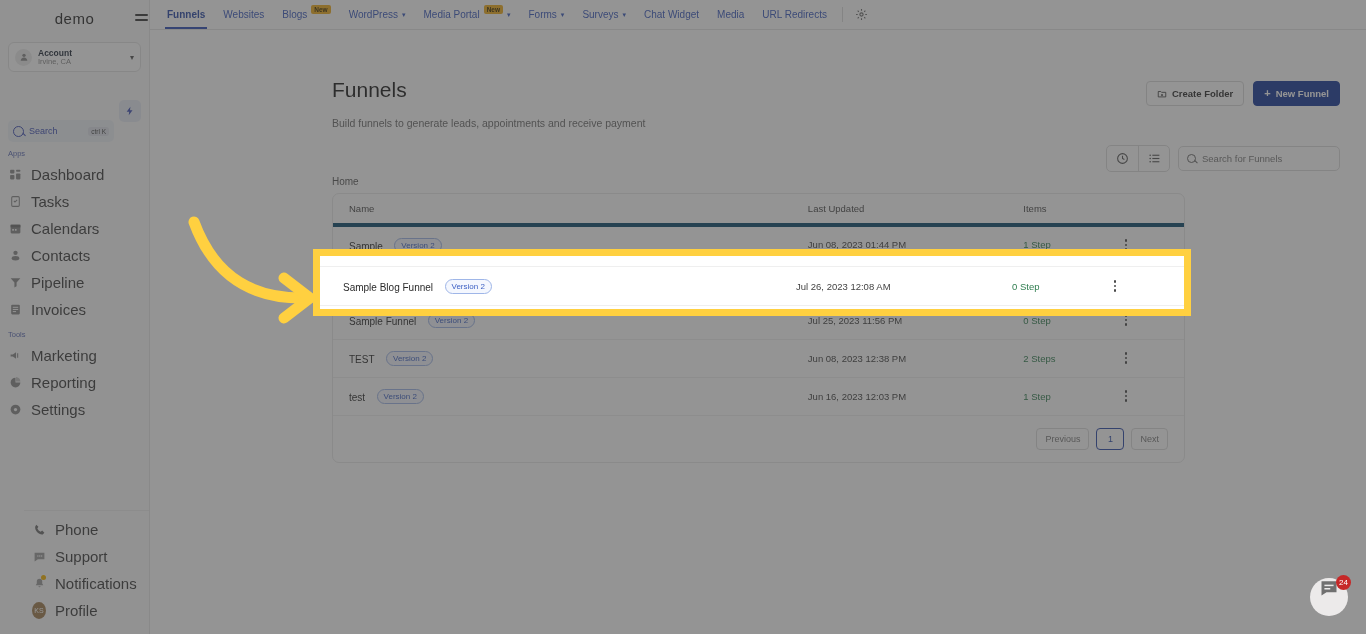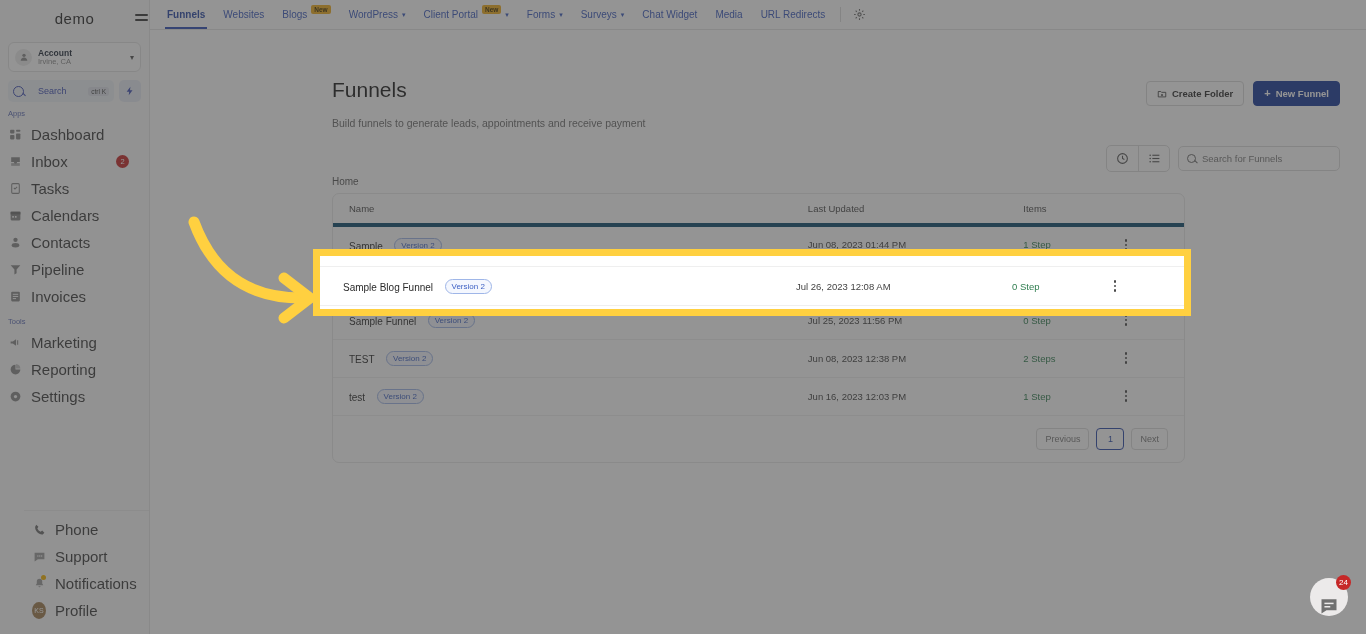--- a/index.html
+++ b/index.html
@@ -35,21 +35,21 @@
   .acct-avatar { width: 17px; height: 17px; border-radius: 50%; background: #ececec;
      display:flex; align-items:center; justify-content:center; flex: 0 0 auto; }
   .acct-avatar svg { width: 10px; height: 10px; }
   .acct-texts { flex: 1 1 auto; line-height: 1.05; overflow: hidden; }
   .acct-name { font-size: 8.5px; font-weight: bold; color: #1f2937; }
   .acct-loc { font-size: 7.5px; color: #8a8a8a; }
   .acct-chev { font-size: 8px; color: #555; }
 
   .search-row { margin: 8px 8px 0 8px; display: flex; gap: 5px; align-items: center; }
   .search-pill { flex: 1 1 auto; height: 22px; background: #eef1f7; border-radius: 5px;
-     display: flex; align-items: center; padding: 0 5px; gap: 14px; cursor: pointer; }
+     display: flex; align-items: center; padding: 0 5px; gap: 5px; cursor: pointer; margin-top: 40px; }
   .search-pill .mag { width: 11px; height: 11px; border: 1.4px solid #3f51b5; border-radius: 50%; position: relative; flex:0 0 auto;}
   .search-pill .mag::after { content:''; position:absolute; width:4px; height:1.4px; background:#3f51b5;
      transform: rotate(45deg); right:-3px; bottom:0px; }
   .search-label { font-size: 9px; color: #3f51b5; flex: 1 1 auto; }
   .kbd { font-size: 6.5px; color: #4a4a4a; background: #dfe3ea; border-radius: 3px; padding: 1px 3px; }
   .bolt-btn { width: 22px; height: 22px; background: #e7ebf4; border-radius: 5px; display: flex;
      align-items: center; justify-content: center; cursor: pointer; flex: 0 0 auto; }
   .bolt-btn svg { width: 10px; height: 12px; }
 
   .nav-group-label { font-size: 7.5px; color: #5b6bb5; padding: 7px 0 3px 8px; }
@@ -128,21 +128,21 @@
   .kebab { display: flex; flex-direction: column; gap: 2px; align-items: center; cursor: pointer; width: 14px; }
   .kebab i { width: 2.5px; height: 2.5px; border-radius: 50%; background: #4a4a4a; display: block; }
 
   .pager { display: flex; justify-content: flex-end; gap: 7px; padding: 12px 16px; }
   .pg { min-width: 28px; height: 22px; border: 1px solid #dcdcdc; border-radius: 4px; font-size: 9px;
      color: #7a7a7a; display: flex; align-items: center; justify-content: center; padding: 0 8px; cursor: pointer; background: #fff; }
   .pg.current { border-color: #2b4aa8; color: #2b4aa8; padding: 0; }
 
   
   .chat-widget { position: absolute; right: 18px; bottom: 18px; width: 38px; height: 38px; border-radius: 50%;
-     background: #eceaea; display: flex; align-items: flex-end; justify-content: center; cursor: pointer; z-index: 60; }
+     background: #eceaea; display: flex; align-items: flex-start; justify-content: center; cursor: pointer; z-index: 60; }
   .chat-widget svg { width: 20px; height: 20px; }
   .chat-badge { position: absolute; top: -3px; right: -3px; min-width: 15px; height: 15px; border-radius: 8px;
      background: #c62828; color: #fff; font-size: 8px; display: flex; align-items: center; justify-content: center; padding: 0 3px; }
 
   
   .highlight-frame {
     position: absolute; left: 313px; top: 249px; width: 878px; height: 67px;
     border: 7px solid #ffd040; background: #ffffff; z-index: 70; overflow: hidden;
   }
   .hl-inner { position: absolute; left: 0; top: 0; width: 864px; height: 53px; background: #fff; }
@@ -201,30 +201,20 @@
           <svg viewBox="0 0 24 24" fill="#8b8b8b">
               <rect x="2" y="3" width="8" height="7" rx="1.5"></rect>
               <rect x="13" y="3" width="8" height="4" rx="1.5"></rect>
               <rect x="2" y="13" width="8" height="8" rx="1.5"></rect>
               <rect x="13" y="10" width="8" height="11" rx="1.5"></rect>
             </svg>
         </span>
         <span class="nav-label">Dashboard</span>
       </div>
 
-      <div class="nav-item">
-        <span class="nav-ico">
-          <svg viewBox="0 0 24 24" fill="#8b8b8b">
-              <path d="M4 4h16v9h-5a3 3 0 01-6 0H4z"></path>
-              <path d="M4 15h16v5H4z" opacity=".65"></path>
-            </svg>
-        </span>
-        <span class="nav-label">Inbox</span>
-        <span class="badge-count">2</span>
-      </div>
 
       <div class="nav-item">
         <span class="nav-ico">
           <svg viewBox="0 0 24 24" fill="none" stroke="#8b8b8b" stroke-width="2">
               <rect x="5" y="3" width="14" height="18" rx="2"></rect>
               <path d="M9 11l2 2 4-4"></path>
             </svg>
         </span>
         <span class="nav-label">Tasks</span>
       </div>
@@ -363,21 +353,21 @@
     </div>
     <div class="tab">
       <span>Blogs</span>
       <span class="new-badge">New</span>
     </div>
     <div class="tab">
       <span>WordPress</span>
       <span class="chev">▾</span>
     </div>
     <div class="tab">
-      <span>Client Portal</span>
+      <span>Media Portal</span>
       <span class="new-badge">New</span>
       <span class="chev">▾</span>
     </div>
     <div class="tab">
       <span>Forms</span>
       <span class="chev">▾</span>
     </div>
     <div class="tab">
       <span>Surveys</span>
       <span class="chev">▾</span>

